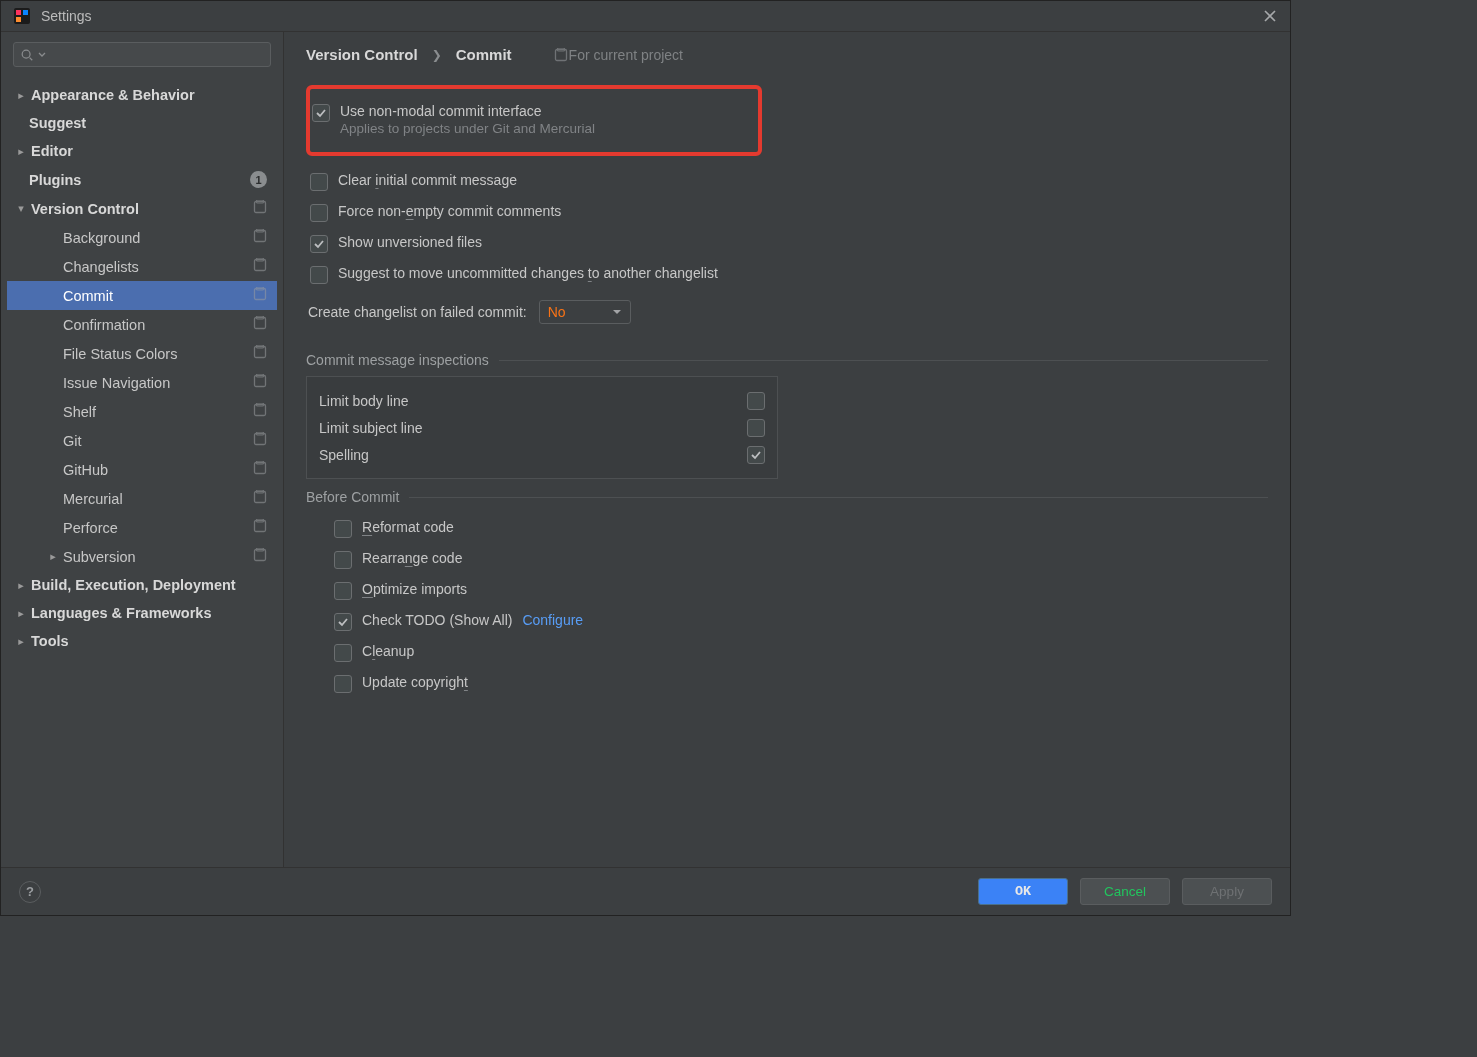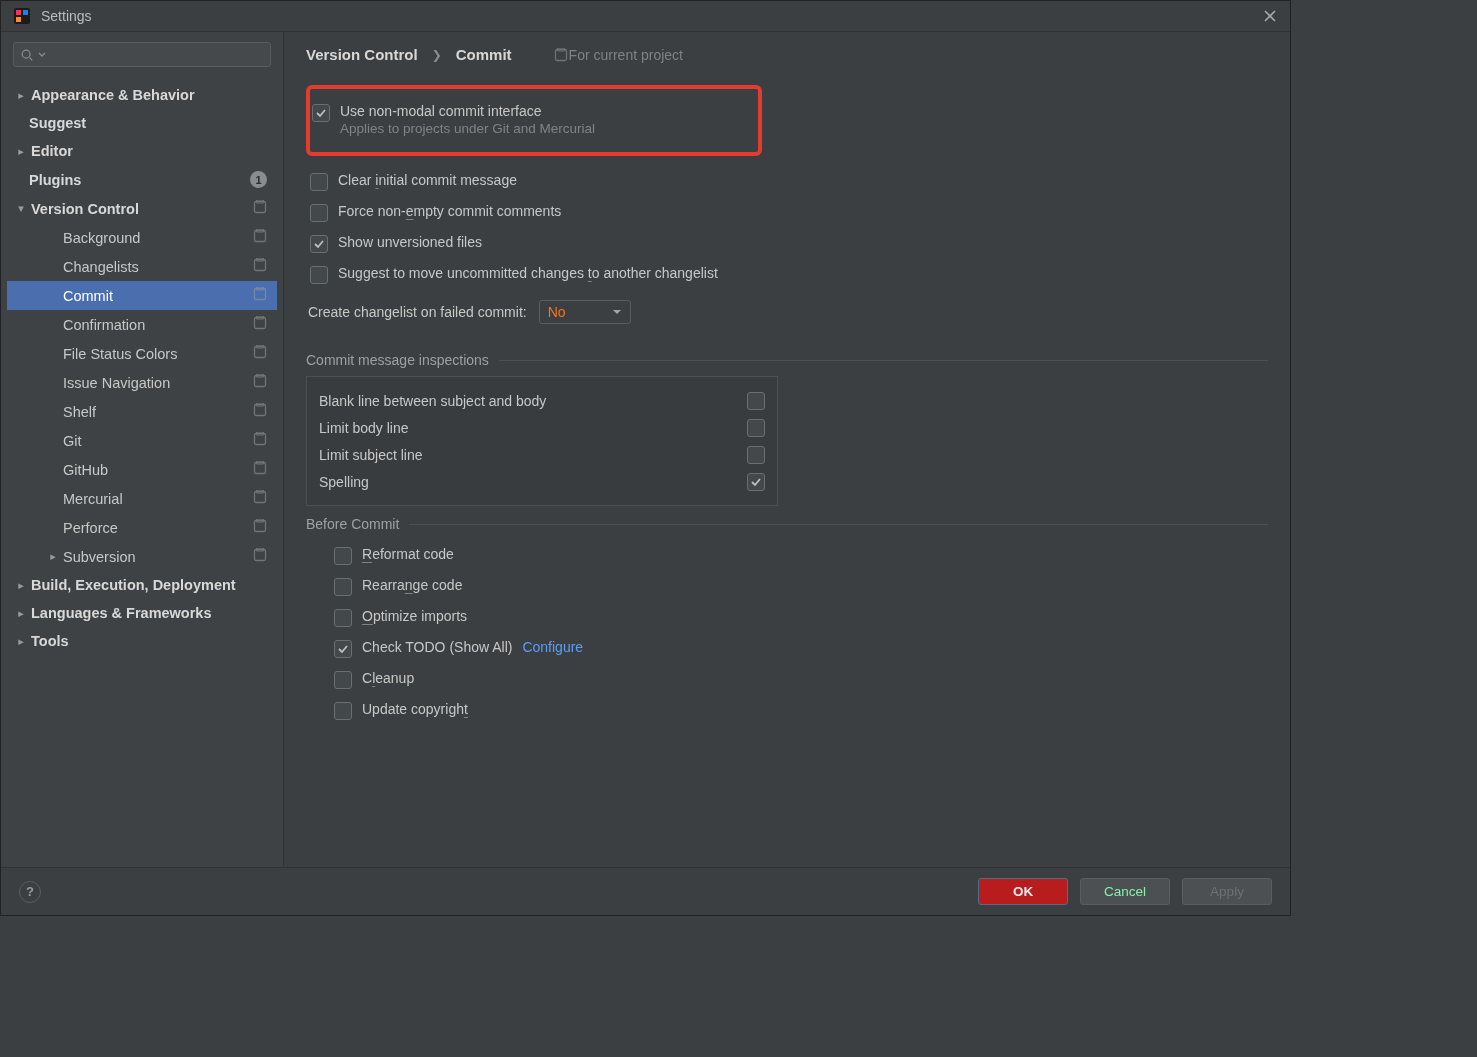--- a/index.html
+++ b/index.html
@@ -106,23 +106,23 @@
     display:flex; align-items:center; justify-content:space-between;
     padding: 10px 18px; border-top:1px solid #323232; background:#3c3f41;
   }
   .help-circle {
     width:22px; height:22px; border:1px solid #5a5d5f; border-radius:50%;
     display:flex; align-items:center; justify-content:center; color:#9a9da0; font-size:13px; font-weight:600;
   }
   .buttons { display:flex; gap:12px;}
   .btn {
     min-width:90px; padding:5px 18px; border-radius:3px; border:1px solid #5a5d5f;
-    background:#4c5052; color:#86efac; font-size:13.5px; text-align:center; cursor:pointer;
-  }
-  .btn.primary { background:#b91c1c; border-color:#4a708b; color:#e8e8e8; font-weight:600;}
+    background:#4c5052; color:#22c55e; font-size:13.5px; text-align:center; cursor:pointer;
+  }
+  .btn.primary { background:#3b82f6; border-color:#4a708b; color:#e8e8e8; font-weight:600;font-family:Liberation Mono, monospace;}
   .btn.disabled { color:#6e7173; cursor:default; }
 </style>
 </head>
 <body>
 
 <div class="window">
   <div class="titlebar">
     <div class="titlebar-left">
       <span class="app-icon">
         <svg viewBox="0 0 18 18">
@@ -412,24 +412,20 @@
         </div>
       </div>
 
       <div class="section">
         <div class="section-title">
           <span>Commit message inspections</span>
             <span class="line"></span>
         </div>
         <div class="inspect-panel" id="inspect-panel">
             <div class="inspect-row">
-              <span class="lbl">Blank line between subject and body</span>
-              <span class="box"></span>
-            </div>
-            <div class="inspect-row">
               <span class="lbl">Limit body line</span>
               <span class="box"></span>
             </div>
             <div class="inspect-row">
               <span class="lbl">Limit subject line</span>
               <span class="box"></span>
             </div>
             <div class="inspect-row">
               <span class="lbl">Spelling</span>
               <span class="box checked">

